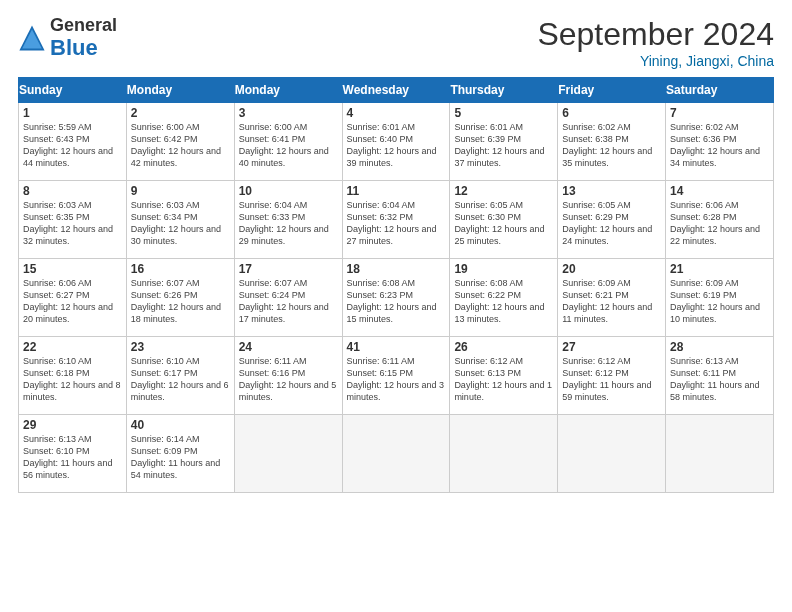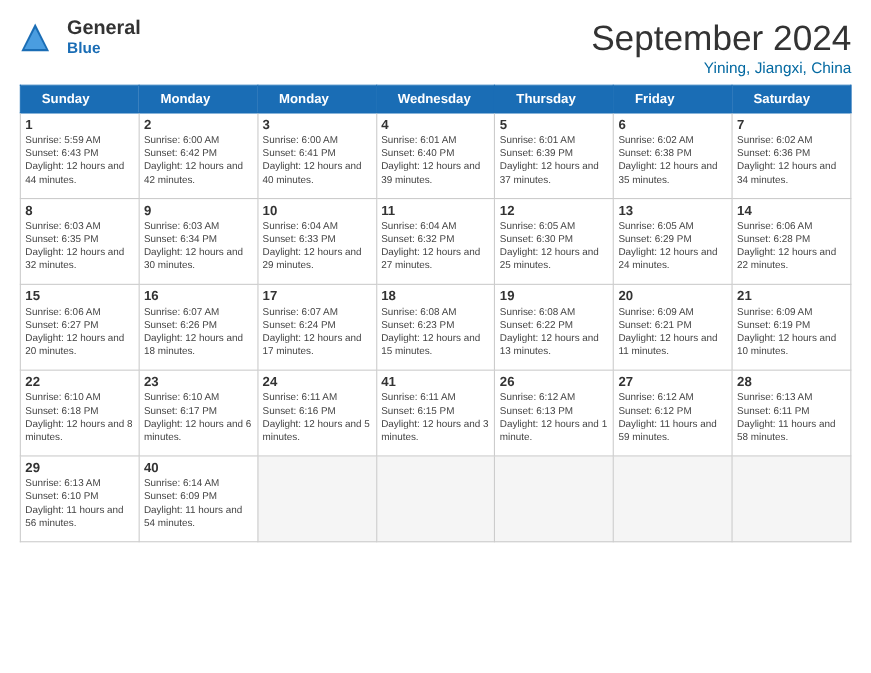--- a/index.html
+++ b/index.html
@@ -15,34 +15,34 @@
     }
     .header-row {
       display: flex;
       justify-content: space-between;
       align-items: flex-start;
       margin-bottom: 8px;
     }
     .logo {
       display: flex;
       align-items: center;
-      gap: 15px;
+      gap: 4px;
     }
     .logo-text {
       display: flex;
       flex-direction: column;
       line-height: 1.1;
     }
     .logo-general {
       font-size: 18px;
       font-weight: bold;
       color: #333;
     }
     .logo-blue {
-      font-size: 14px;
+      font-size: 22px;
       font-weight: bold;
       color: #1a6db5;
     }
     .logo-icon {
       width: 28px;
       height: 28px;
     }
     .title-block {
       text-align: right;
     }
@@ -58,21 +58,21 @@
     .calendar {
       width: 100%;
       border-collapse: collapse;
       table-layout: fixed;
     }
     .calendar th {
       background: #1a6db5;
       color: #fff;
       font-size: 12px;
       font-weight: bold;
-      padding: 5px 19px;
+      padding: 5px 0;
       text-align: left;
       border: 1px solid #1a6db5;
     }
     .calendar td {
       border: 1px solid #ccc;
       vertical-align: top;
       padding: 3px 4px;
       font-size: 9.5px;
       color: #333;
       height: 78px;

